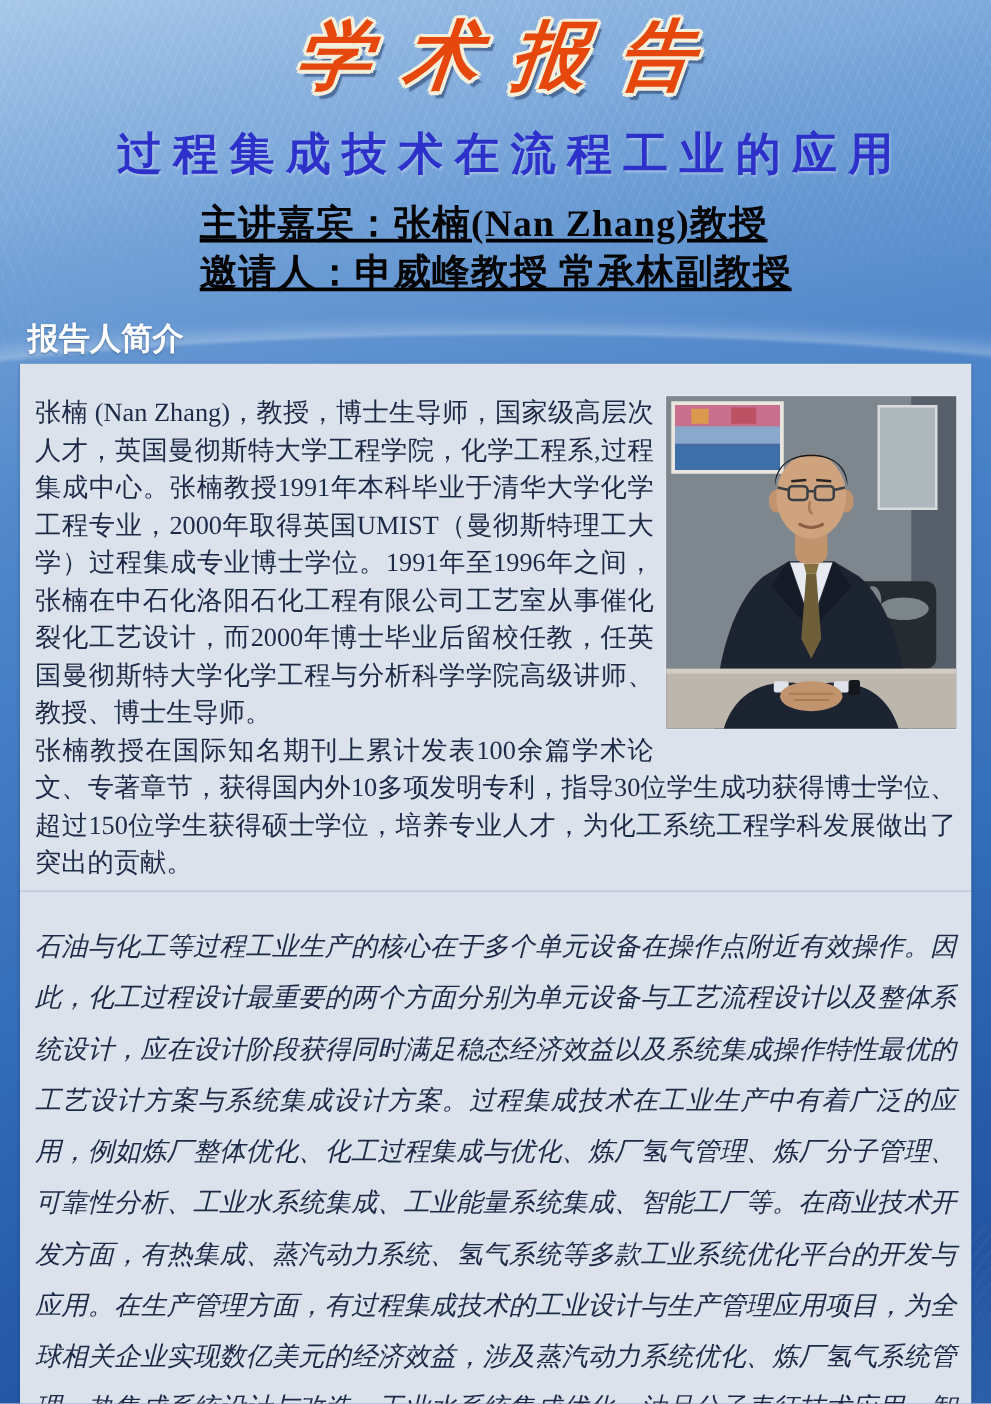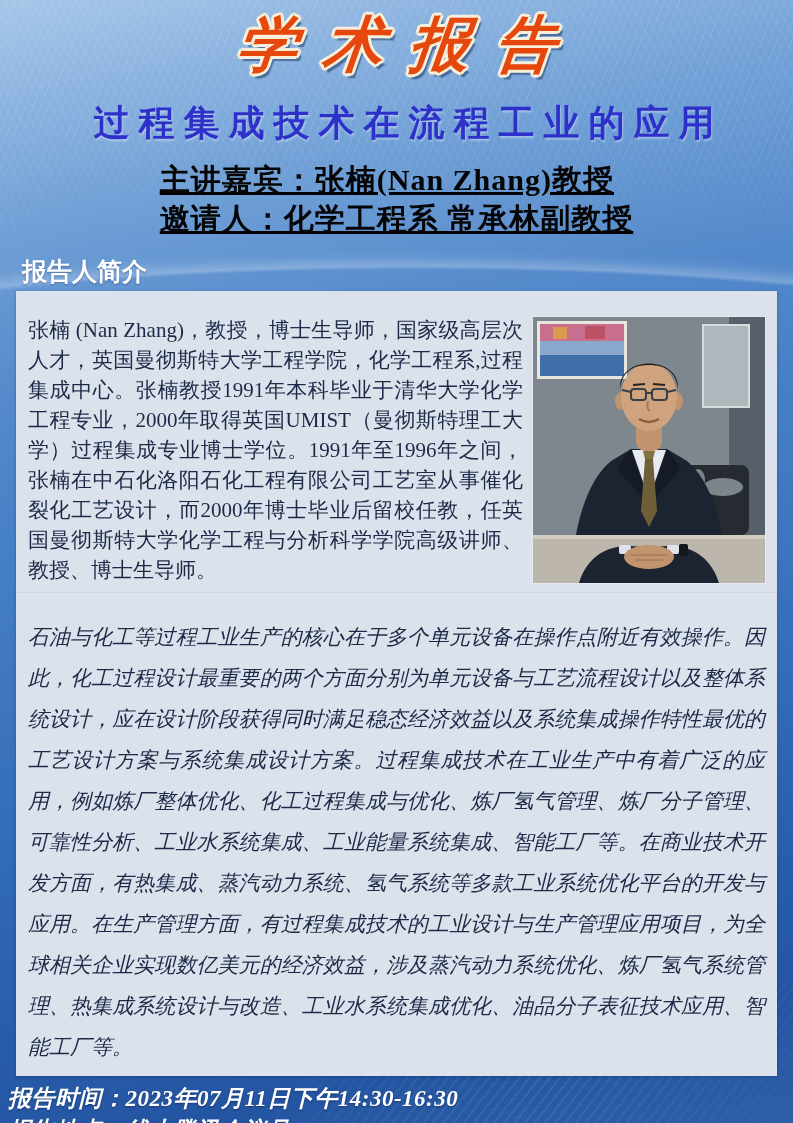--- a/index.html
+++ b/index.html
@@ -120,21 +120,21 @@
   <div class="tex tex-globe"></div>
   <div class="tex tex-streaks-bottom"></div>
 
   <h1 class="title">学术报告</h1>
 
   <h2 class="subtitle">过程集成技术在流程工业的应用</h2>
 
   <div class="speakers">
     <div class="speakers-inner">
       <div class="speaker-line">主讲嘉宾：张楠(Nan Zhang)教授</div>
-      <div class="speaker-line">邀请人：化学工程系 常承林副教授</div>
+      <div class="speaker-line">邀请人：申威峰教授 常承林副教授</div>
     </div>
   </div>
 
   <div class="section-header">报告人简介</div>
 
   <div class="content-box bio-box">
     <div class="photo-frame">
       <svg viewBox="0 0 232 266">
 
         <rect x="0" y="0" width="232" height="266" fill="#7f878e"></rect>
@@ -195,20 +195,21 @@
         <rect x="86" y="228" width="12" height="9" rx="2" fill="#dfe2ea"></rect>
         <rect x="134" y="228" width="12" height="9" rx="2" fill="#dfe2ea"></rect>
 
         <rect x="146" y="227" width="9" height="12" rx="2" fill="#14171c"></rect>
 
         <ellipse cx="116" cy="240" rx="25" ry="12" fill="#c2946e"></ellipse>
         <path d="M 98 238 L 134 238 M 102 243 L 130 243" stroke="#a87b54" stroke-width="1.5"></path>
       </svg>
     </div>
     <p>张楠 (Nan Zhang)，教授，博士生导师，国家级高层次人才，英国曼彻斯特大学工程学院，化学工程系,过程集成中心。张楠教授1991年本科毕业于清华大学化学工程专业，2000年取得英国UMIST（曼彻斯特理工大学）过程集成专业博士学位。1991年至1996年之间，张楠在中石化洛阳石化工程有限公司工艺室从事催化裂化工艺设计，而2000年博士毕业后留校任教，任英国曼彻斯特大学化学工程与分析科学学院高级讲师、教授、博士生导师。</p>
+    <p>张楠教授在国际知名期刊上累计发表100余篇学术论文、专著章节，获得国内外10多项发明专利，指导30位学生成功获得博士学位、超过150位学生获得硕士学位，培养专业人才，为化工系统工程学科发展做出了突出的贡献。</p>
   </div>
 
 
   <div class="content-box abstract-box">
     <p>石油与化工等过程工业生产的核心在于多个单元设备在操作点附近有效操作。因此，化工过程设计最重要的两个方面分别为单元设备与工艺流程设计以及整体系统设计，应在设计阶段获得同时满足稳态经济效益以及系统集成操作特性最优的工艺设计方案与系统集成设计方案。过程集成技术在工业生产中有着广泛的应用，例如炼厂整体优化、化工过程集成与优化、炼厂氢气管理、炼厂分子管理、可靠性分析、工业水系统集成、工业能量系统集成、智能工厂等。在商业技术开发方面，有热集成、蒸汽动力系统、氢气系统等多款工业系统优化平台的开发与应用。在生产管理方面，有过程集成技术的工业设计与生产管理应用项目，为全球相关企业实现数亿美元的经济效益，涉及蒸汽动力系统优化、炼厂氢气系统管理、热集成系统设计与改造、工业水系统集成优化、油品分子表征技术应用、智能工厂等。</p>
   </div>
 
   <div class="footer">
     <div class="footer-line">报告时间：2023年07月11日下午14:30-16:30</div>
     <div class="footer-line">报告地点：线上腾讯会议号：119-661-237</div>

